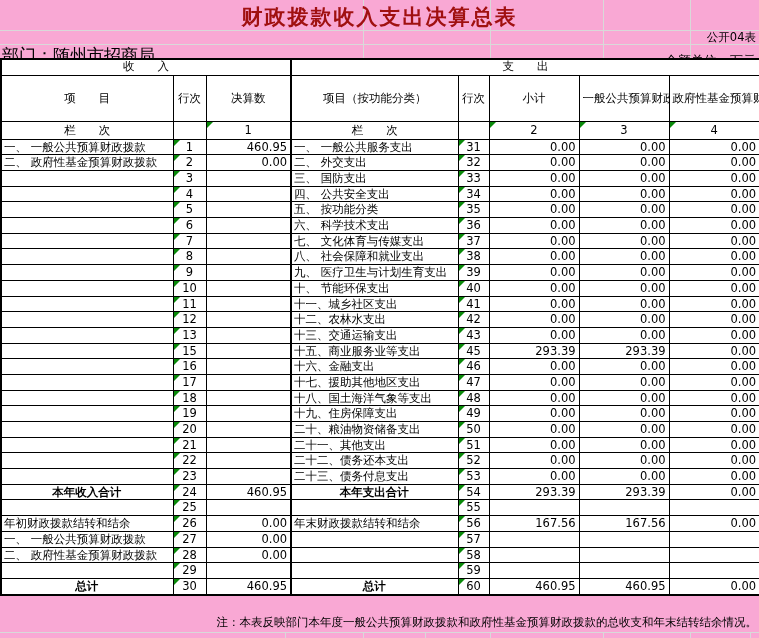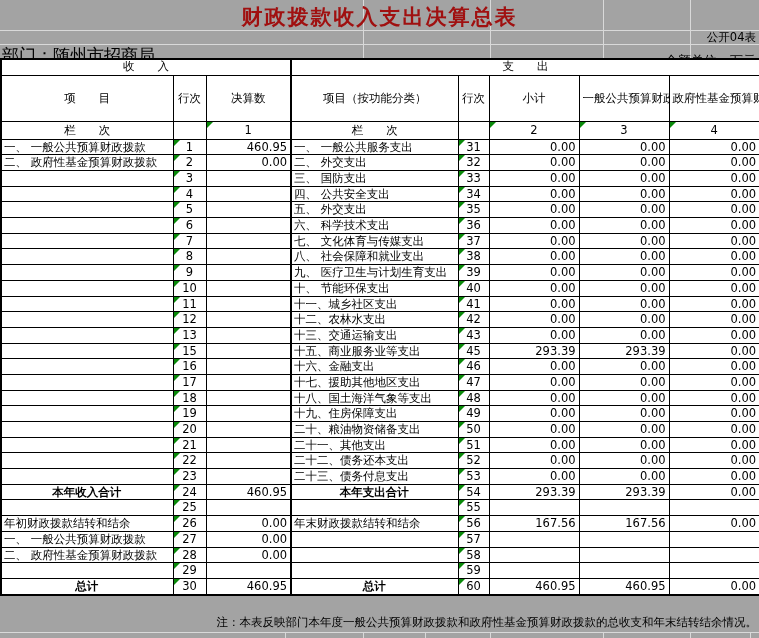--- a/index.html
+++ b/index.html
@@ -1,17 +1,17 @@
 <!DOCTYPE html>
 <html><head>
 <meta charset="utf-8">
 <style>
   html,body{margin:0;padding:0;background:#fff;}
   #sheet{
-    position:relative;width:759px;height:638px;background:#a3a3a3;overflow:hidden;
+    position:relative;width:759px;height:638px;background:#f9a8d4;overflow:hidden;
     font-family:"DejaVu Sans","Liberation Sans",sans-serif;color:#000;
   }
   .gridline-v{position:absolute;width:1px;background:#d9d9d9;}
   .gridline-h{position:absolute;height:1px;background:#d9d9d9;left:0;width:759px;}
   #page-title{
     position:absolute;top:3px;left:0;width:759px;text-align:center;
     font-size:21px;font-weight:bold;letter-spacing:2px;color:#a01010;
   }
   #sheet-no{position:absolute;top:30px;right:3px;font-size:11.5px;}
   #department{position:absolute;top:44px;left:2px;font-size:17px;}
@@ -142,21 +142,21 @@
           <td class="item divL">四、 公共安全支出</td>
           <td class="line"><span class="tri-icon"></span><span>34</span></td>
           <td class="num">0.00</td>
           <td class="num">0.00</td>
           <td class="num">0.00</td>
         </tr>
         <tr>
           <td class="item"></td>
           <td class="line"><span class="tri-icon"></span><span>5</span></td>
           <td class="num"></td>
-          <td class="item divL">五、 外交支出</td>
+          <td class="item divL">五、 按功能分类</td>
           <td class="line"><span class="tri-icon"></span><span>35</span></td>
           <td class="num">0.00</td>
           <td class="num">0.00</td>
           <td class="num">0.00</td>
         </tr>
         <tr>
           <td class="item"></td>
           <td class="line"><span class="tri-icon"></span><span>6</span></td>
           <td class="num"></td>
           <td class="item divL">六、 科学技术支出</td>

